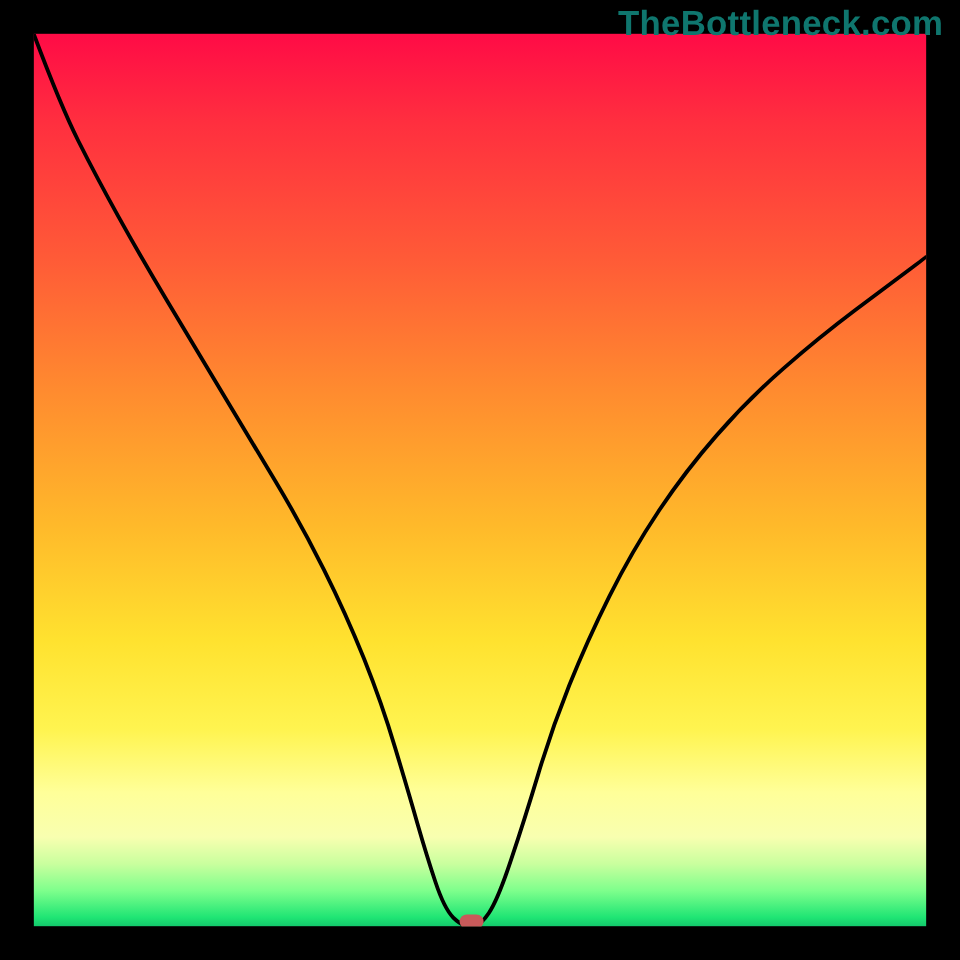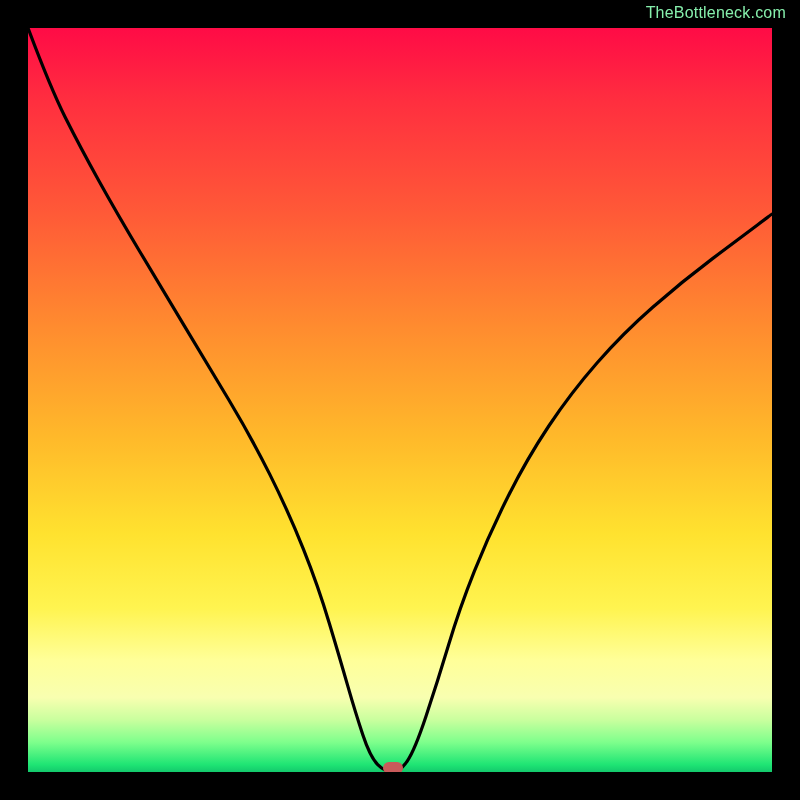--- a/index.html
+++ b/index.html
@@ -14,23 +14,23 @@
   .frame {
     position: relative;
     width: 800px;
     height: 800px;
     background: #000;
   }
   .watermark {
     position: absolute;
     top: 4px;
     right: 14px;
-    color: #86efac;
-    font-size: 16px;
-    font-weight: 400;
+    color: #0f766e;
+    font-size: 29px;
+    font-weight: 700;
     letter-spacing: 0.2px;
     z-index: 5;
   }
   .plot-area {
     position: absolute;
     left: 28px;
     top: 28px;
     width: 744px;
     height: 744px;
     overflow: hidden;

